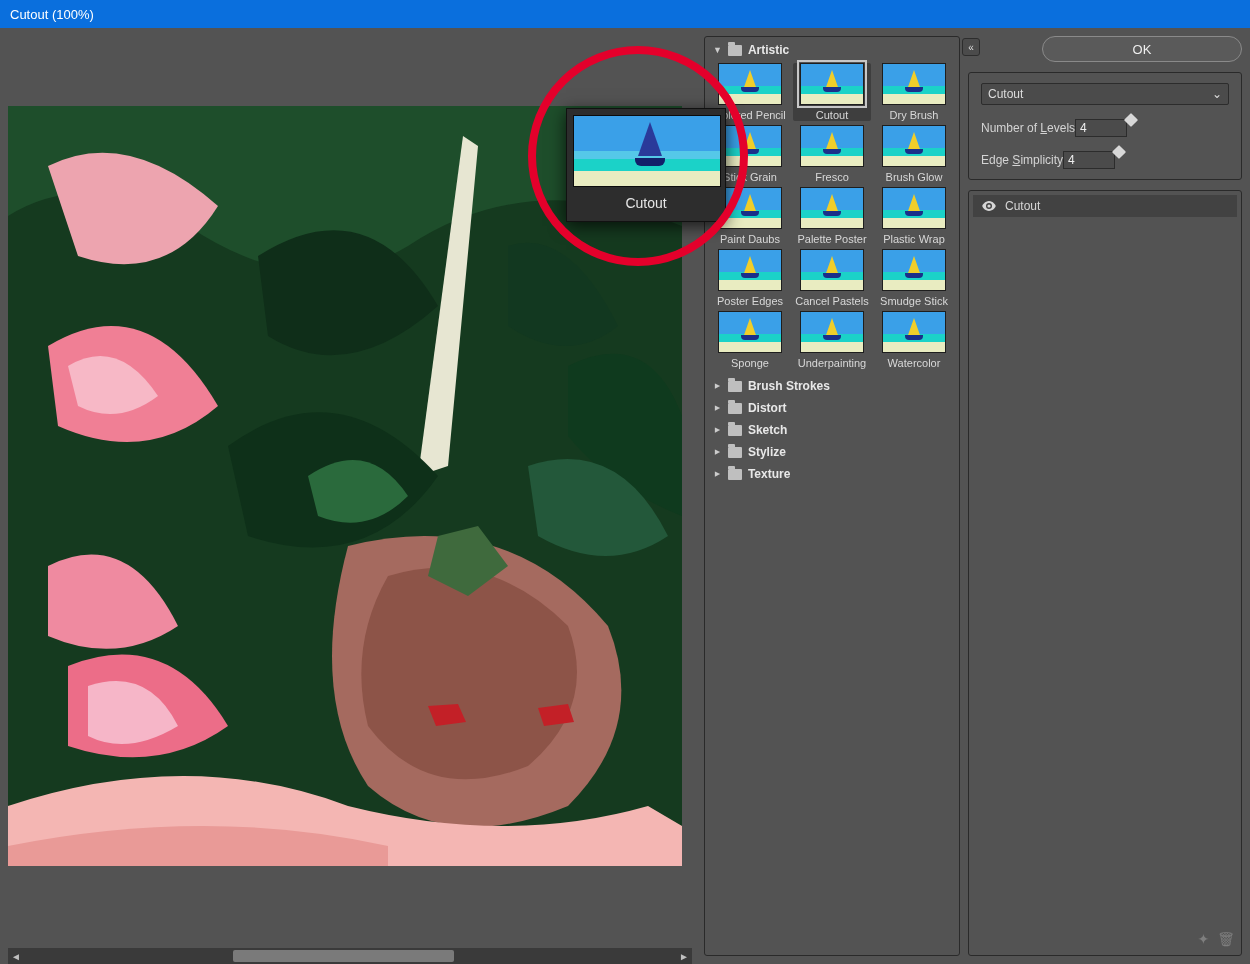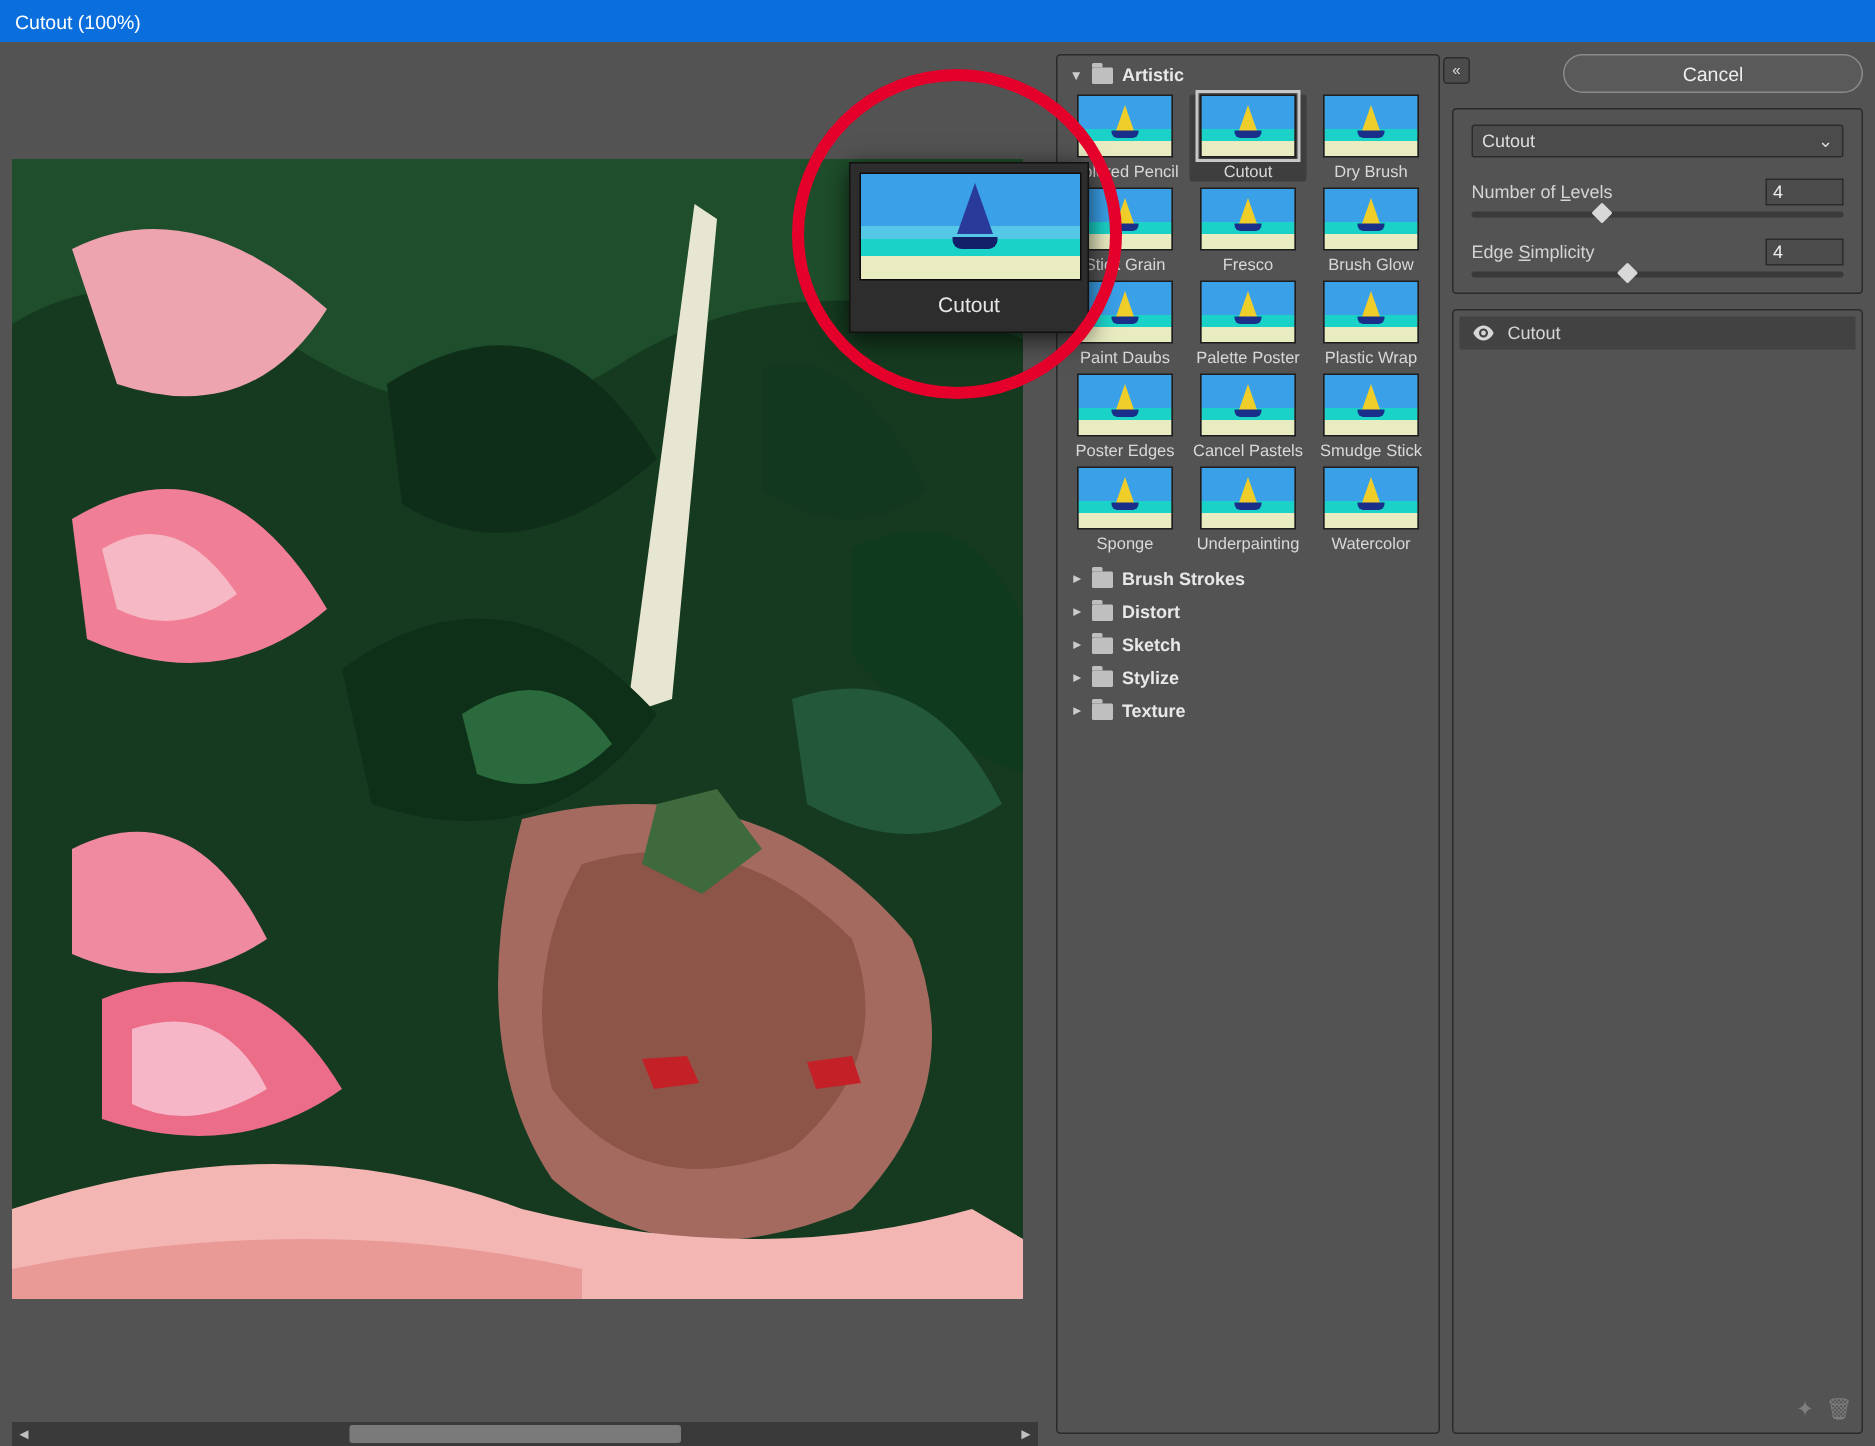--- a/index.html
+++ b/index.html
@@ -36,21 +36,21 @@
   .thumb.selected{background:#3e3e3e;border-radius:2px;}
   .thumb .lbl{font-size:11px;color:#d8d8d8;white-space:nowrap;overflow:hidden;}
   
   .right{flex:1;display:flex;flex-direction:column;padding:8px 8px 8px 4px;gap:10px;position:relative;}
   .collapse-handle{position:absolute;left:-2px;top:10px;width:18px;height:18px;border:1px solid #2d2d2d;background:#4b4b4b;display:flex;align-items:center;justify-content:center;font-size:10px;color:#ddd;border-radius:3px;}
   .btns{display:flex;flex-direction:column;gap:8px;align-items:flex-end;}
   .btn{width:200px;height:26px;border:1px solid #8a8a8a;border-radius:13px;background:#5a5a5a;color:#eee;display:flex;align-items:center;justify-content:center;font-size:13px;cursor:pointer;}
   .params{border:1px solid #2a2a2a;border-radius:3px;padding:10px 12px;display:flex;flex-direction:column;gap:14px;}
   .select-row{display:flex;}
   .select{flex:1;background:#4b4b4b;border:1px solid #2c2c2c;color:#ddd;height:22px;padding:0 6px;display:flex;align-items:center;justify-content:space-between;font-size:12px;border-radius:2px;}
-  .param{display:flex;flex-direction:column;gap:4px;}
+  .param{display:flex;flex-direction:row;gap:4px;}
   .param .row{display:flex;align-items:center;justify-content:space-between;}
   .param .lbl{font-size:12px;color:#d4d4d4;}
   .param input[type=text]{width:52px;height:18px;background:#4b4b4b;border:1px solid #2c2c2c;color:#eee;font-size:12px;padding:0 4px;text-align:left;}
   .slider{height:4px;background:#3a3a3a;position:relative;border-radius:2px;}
   .slider .knob{position:absolute;top:-4px;width:10px;height:10px;background:#d8d8d8;border-radius:1px;transform:translateX(-50%) rotate(45deg);}
   .layers{flex:1;border:1px solid #2a2a2a;border-radius:3px;padding:4px;display:flex;flex-direction:column;}
   .layer-row{display:flex;align-items:center;gap:8px;background:#424242;padding:4px 8px;}
   .eye{width:16px;height:12px;}
   .eye svg{width:16px;height:12px;display:block;}
   .layer-footer{margin-top:auto;display:flex;gap:8px;justify-content:flex-end;padding:4px 2px;color:#9c9c9c;}
@@ -271,21 +271,21 @@
           </div>
         </div>
     </div>
   </div>
 
   <div class="right">
 
     <div class="collapse-handle">«</div>
 
     <div class="btns">
-      <div class="btn">Cancel</div>
+      <div class="btn">OK</div>
     </div>
 
     <div class="params">
       <div class="select-row">
         <div class="select">
           <span>Cutout</span>
           <span>⌄</span>
         </div>
       </div>
 

